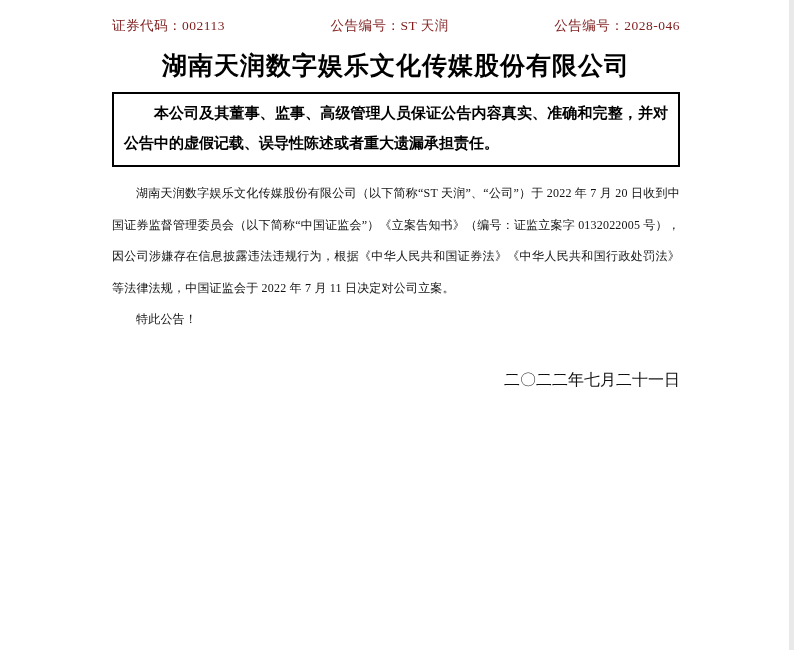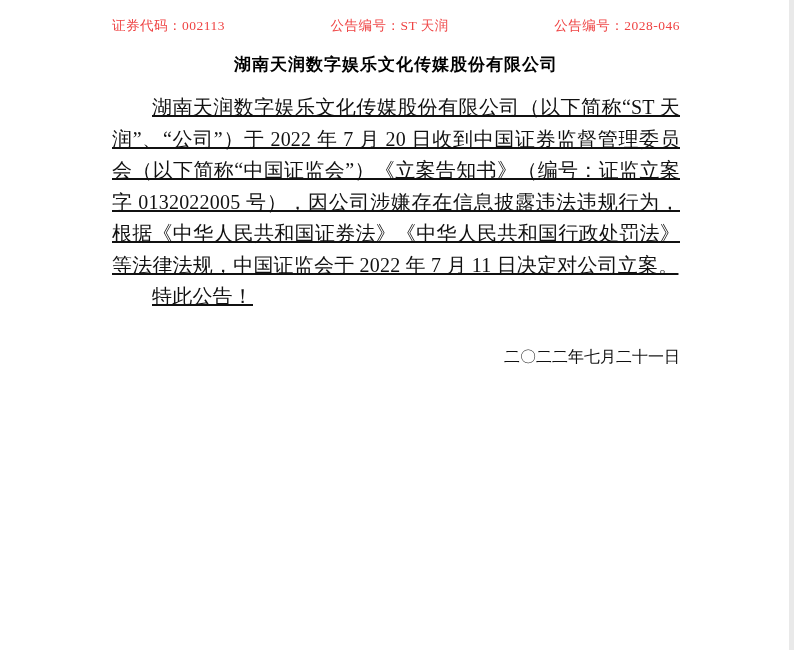--- a/index.html
+++ b/index.html
@@ -29,29 +29,29 @@
     width: 100%;
     height: 100%;
     padding: 18px 115px 0 112px;
   }
   .header-row {
     display: flex;
     justify-content: space-between;
     align-items: baseline;
     font-size: 13.5px;
     line-height: 16px;
-    color: #ef4444;
+    color: #7f1d1d;
     letter-spacing: 0.5px;
   }
   .title {
     margin: 12px;
     text-align: center;
     font-family: "Liberation Sans", "DejaVu Sans", sans-serif;
     font-weight: 700;
-    font-size: 17px;
+    font-size: 25px;
     line-height: 30px;
     color: #000000;
     letter-spacing: 1px;
   }
   .title.line1 { margin-top: 16px; }
   .title.line2 { margin-top: 10px; }
   .disclaimer-box {
     margin-top: 9px;
     border: 2px solid #000000;
     padding: 4px 10px 7px 10px;
@@ -60,26 +60,25 @@
     margin: 0;
     font-weight: 700;
     font-size: 15px;
     line-height: 30px;
     text-indent: 2em;
     text-align: justify;
     color: #000000;
   }
   .para {
     margin: 0;
-    font-size: 20px;
+    font-size: 12px;
     line-height: 31.5px;
     text-indent: 2em;
     text-align: justify;
     letter-spacing: 0.2px;
-    text-decoration: underline;
   }
   .para.first { margin-top: 11px; }
   .signature {
     margin-top: 28px;
     text-align: right;
     font-size: 16px;
     line-height: 31.5px;
   }
   .signature p { margin: 0; }
 </style>
@@ -91,20 +90,23 @@
   <div class="doc">
 
     <div class="header-row">
       <span>证券代码：002113</span>
       <span>公告编号：ST 天润</span>
       <span>公告编号：2028-046</span>
     </div>
 
     <h1 class="title line1">湖南天润数字娱乐文化传媒股份有限公司</h1>
 
+    <div class="disclaimer-box">
+      <p>本公司及其董事、监事、高级管理人员保证公告内容真实、准确和完整，并对公告中的虚假记载、误导性陈述或者重大遗漏承担责任。</p>
+    </div>
 
     <p class="para first">湖南天润数字娱乐文化传媒股份有限公司（以下简称“ST 天润”、“公司”）于 2022 年 7 月 20 日收到中国证券监督管理委员会（以下简称“中国证监会”）《立案告知书》（编号：证监立案字 0132022005 号），因公司涉嫌存在信息披露违法违规行为，根据《中华人民共和国证券法》《中华人民共和国行政处罚法》等法律法规，中国证监会于 2022 年 7 月 11 日决定对公司立案。</p>
     <p class="para">特此公告！</p>
 
     <div class="signature">
       <p>二〇二二年七月二十一日</p>
     </div>
 
   </div>
 </div>

